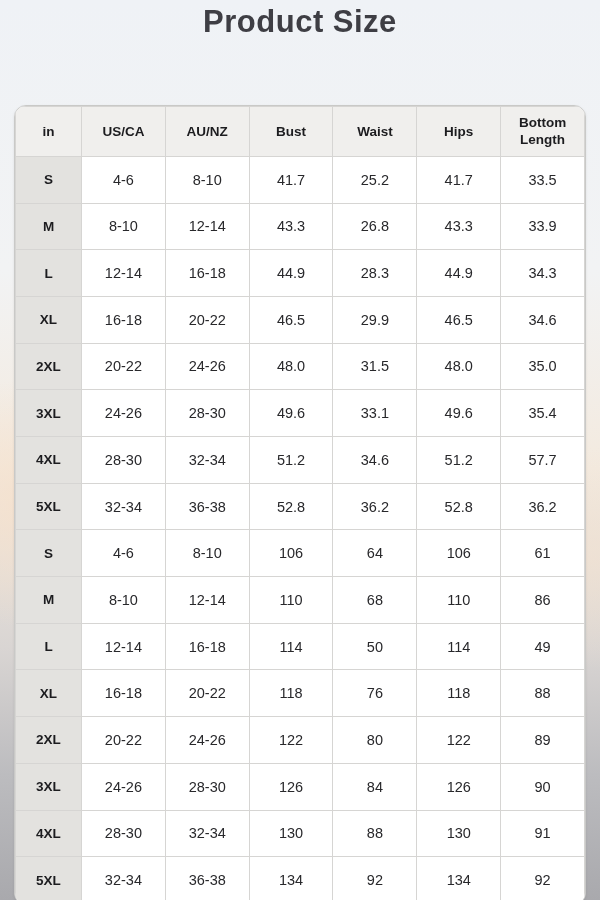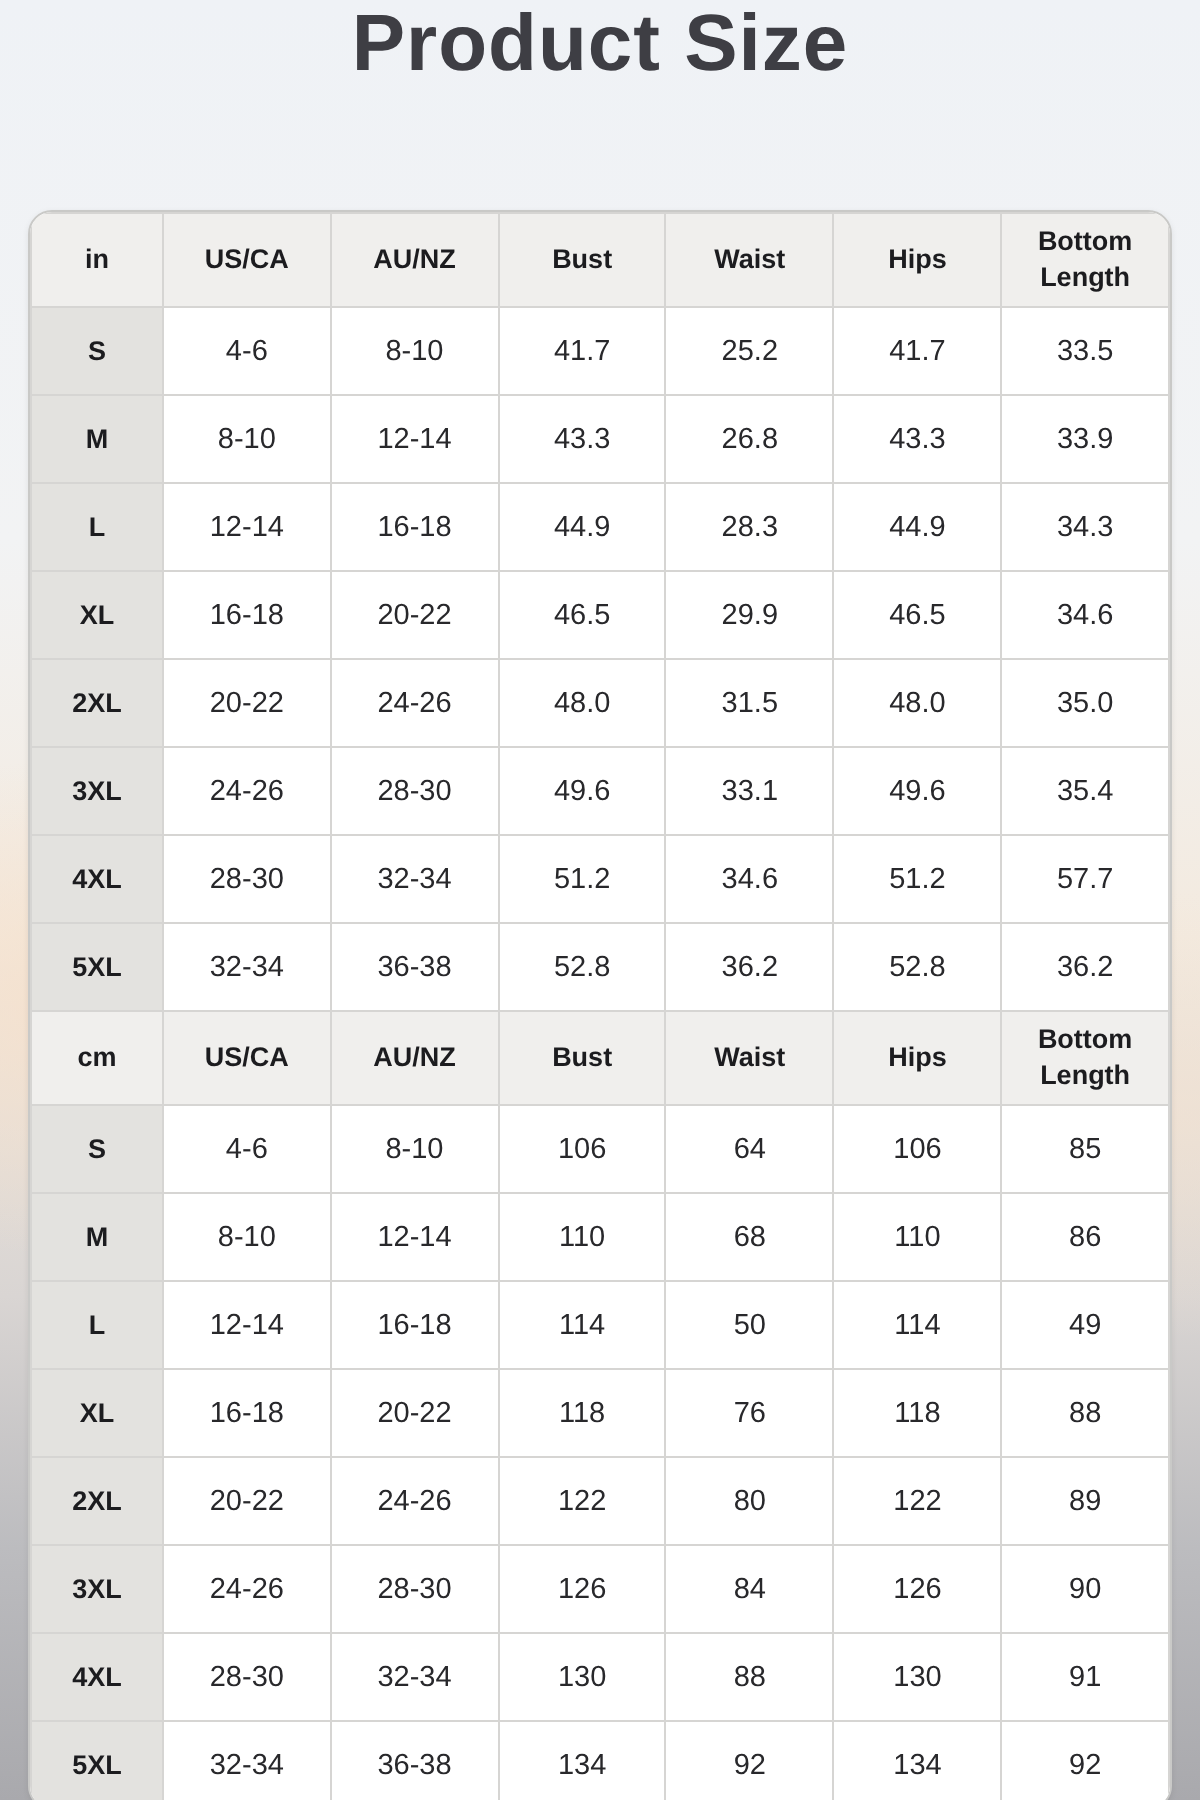--- a/index.html
+++ b/index.html
@@ -29,21 +29,21 @@
         var(--page-bg-warm) 52%,
         var(--page-bg-mid) 72%,
         #bcbcbf 86%,
         var(--page-bg-bottom) 100%);
   }
   .title-wrap{
     padding-top:2px;
     text-align:center;
   }
   .title-line{
-    font-size:40px;
+    font-size:31px;
     font-weight:700;
     letter-spacing:0.5px;
     color:var(--title-color);
     line-height:40px;
   }
   .table-card{
     position:absolute;
     left:14px;
     top:89px;
     width:572px;
@@ -183,37 +183,28 @@
         </tr>
         <tr class="data-row">
           <th>5XL</th>
           <td>32-34</td>
           <td>36-38</td>
           <td>52.8</td>
           <td>36.2</td>
           <td>52.8</td>
           <td>36.2</td>
         </tr>
-        <tr class="header-row">
-          <th>cm</th>
-          <th>US/CA</th>
-          <th>AU/NZ</th>
-          <th>Bust</th>
-          <th>Waist</th>
-          <th>Hips</th>
-          <th>Bottom Length</th>
-        </tr>
         <tr class="data-row">
           <th>S</th>
           <td>4-6</td>
           <td>8-10</td>
           <td>106</td>
           <td>64</td>
           <td>106</td>
-          <td>85</td>
+          <td>61</td>
         </tr>
         <tr class="data-row">
           <th>M</th>
           <td>8-10</td>
           <td>12-14</td>
           <td>110</td>
           <td>68</td>
           <td>110</td>
           <td>86</td>
         </tr>

